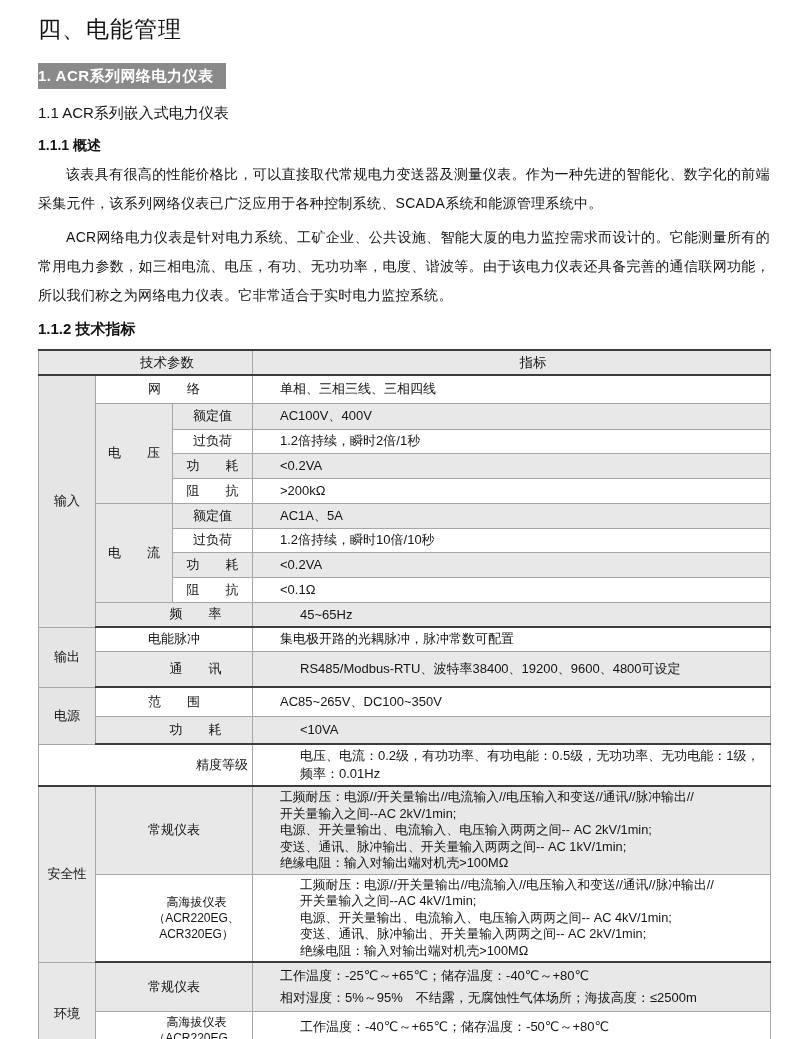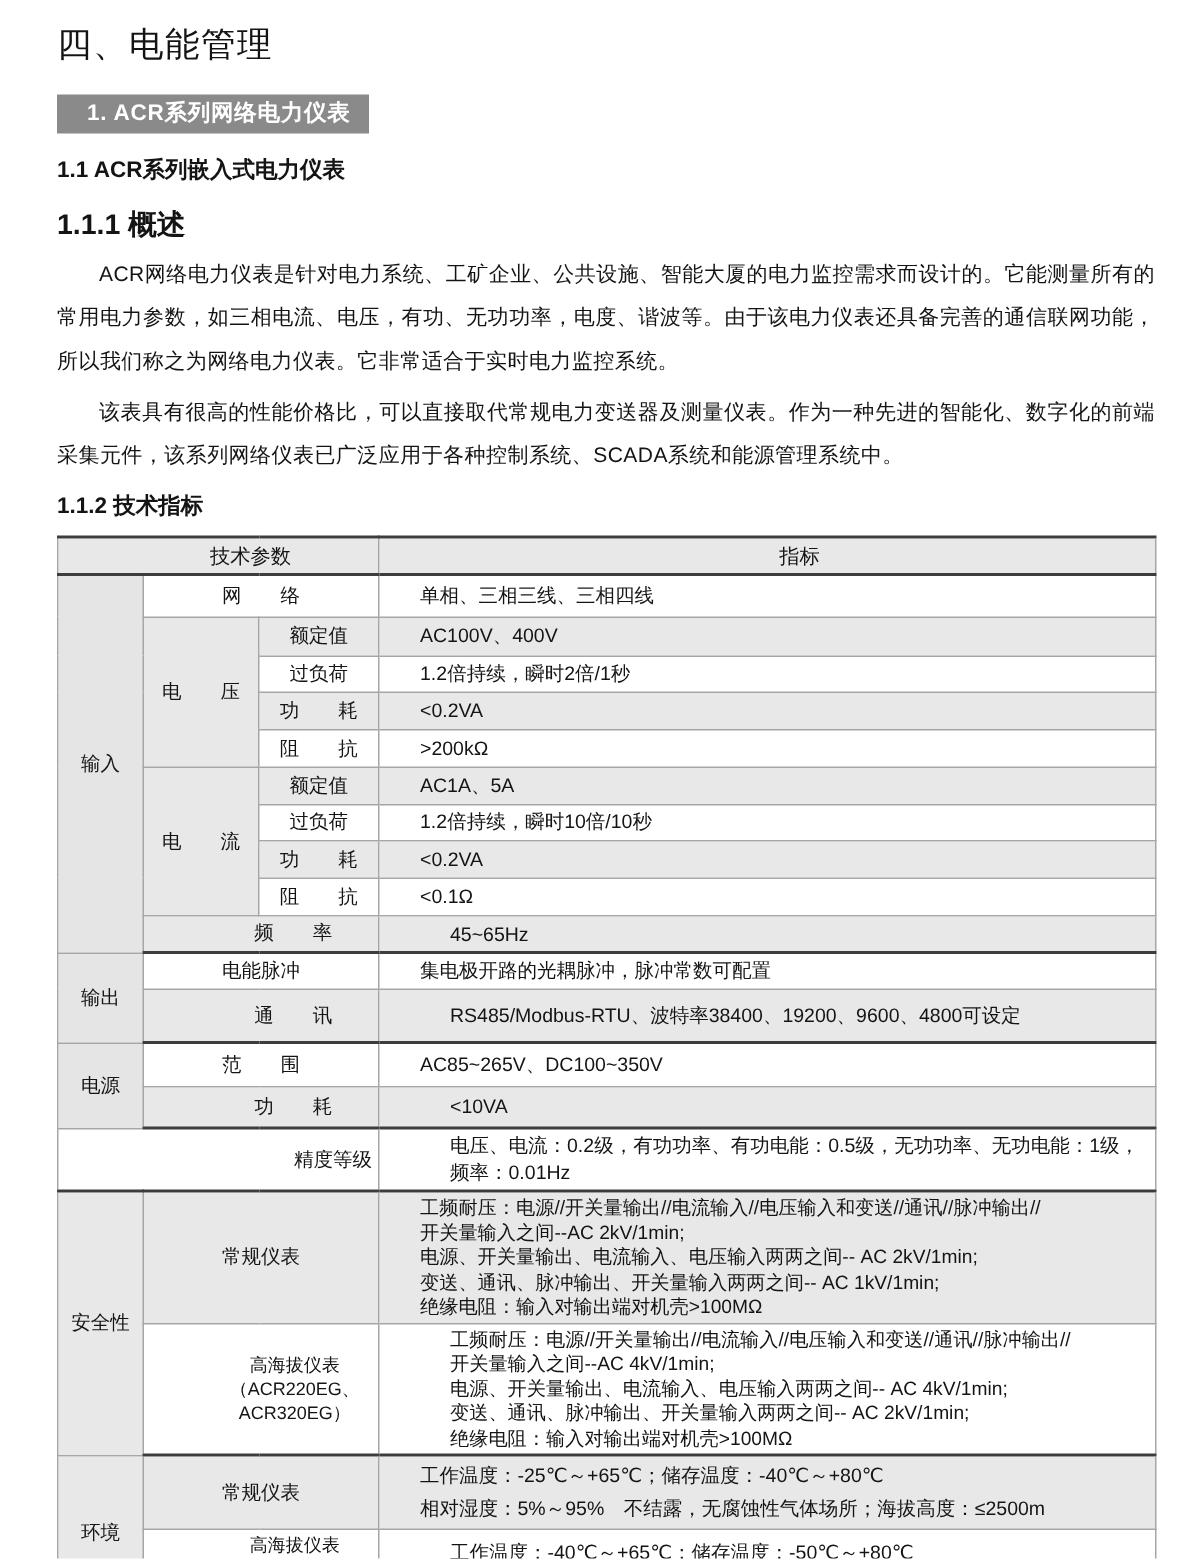--- a/index.html
+++ b/index.html
@@ -7,24 +7,24 @@
   }
   html,body{margin:0;padding:0;}
   body{
     width:800px;height:1039px;background:#ffffff;overflow:hidden;
     font-family:"Liberation Sans","DejaVu Sans",sans-serif;color:var(--ink);
   }
   .page{padding:12px 30px 0 38px;width:732px;}
   .main-title{font-size:23px;font-weight:400;letter-spacing:1px;margin:2px 0 0 0;}
   .section-bar{
     display:inline-block;margin-top:18px;background:var(--bar_bg);color:#ffffff;
-    font-size:15px;font-weight:700;line-height:26px;height:26px;padding:0 12px 0 20px;letter-spacing:0.5px;
+    font-size:15px;font-weight:700;line-height:26px;height:26px;padding:0 12px 0 0;letter-spacing:0.5px;
   }
-  .h11{font-size:15px;font-weight:700;margin:15px 0 0 0;}
-  .h111{font-size:19px;font-weight:700;margin:14px 0 0 0;}
+  .h11{font-size:15px;font-weight:400;margin:15px 0 0 0;}
+  .h111{font-size:14px;font-weight:700;margin:14px 0 0 0;}
   .para{font-size:14px;line-height:29px;text-align:justify;text-indent:2em;margin:5px 0 0 0;letter-spacing:0.3px;}
   .h112{font-size:15px;font-weight:700;margin:10px 0 10px 0;}
   table.spec{
     width:732px;border-collapse:collapse;table-layout:fixed;font-size:13px;
     border-top:2px solid var(--border_dark);border-bottom:2px solid var(--border_dark);
     border-left:1px solid var(--border_light);border-right:1px solid var(--border_light);
   }
   table.spec td{
     border:1px solid var(--border_light);vertical-align:middle;
     padding:0 4px;text-align:center;overflow:hidden;
@@ -41,22 +41,22 @@
   table.spec td.hdr{font-size:13.5px;}
 </style>
 </head>
 <body>
 
 <div class="page">
   <div class="main-title">四、电能管理</div>
   <div class="section-bar">1. ACR系列网络电力仪表</div>
   <div class="h11">1.1 ACR系列嵌入式电力仪表</div>
   <div class="h111">1.1.1 概述</div>
+  <p class="para">该表具有很高的性能价格比，可以直接取代常规电力变送器及测量仪表。作为一种先进的智能化、数字化的前端采集元件，该系列网络仪表已广泛应用于各种控制系统、SCADA系统和能源管理系统中。</p>
   <p class="para">ACR网络电力仪表是针对电力系统、工矿企业、公共设施、智能大厦的电力监控需求而设计的。它能测量所有的常用电力参数，如三相电流、电压，有功、无功功率，电度、谐波等。由于该电力仪表还具备完善的通信联网功能，所以我们称之为网络电力仪表。它非常适合于实时电力监控系统。</p>
-  <p class="para">该表具有很高的性能价格比，可以直接取代常规电力变送器及测量仪表。作为一种先进的智能化、数字化的前端采集元件，该系列网络仪表已广泛应用于各种控制系统、SCADA系统和能源管理系统中。</p>
   <div class="h112">1.1.2 技术指标</div>
 
   <table class="spec">
     <colgroup>
         <col style="width:57px">
         <col style="width:77px">
         <col style="width:80px">
         <col style="width:518px">
       </colgroup>
 

